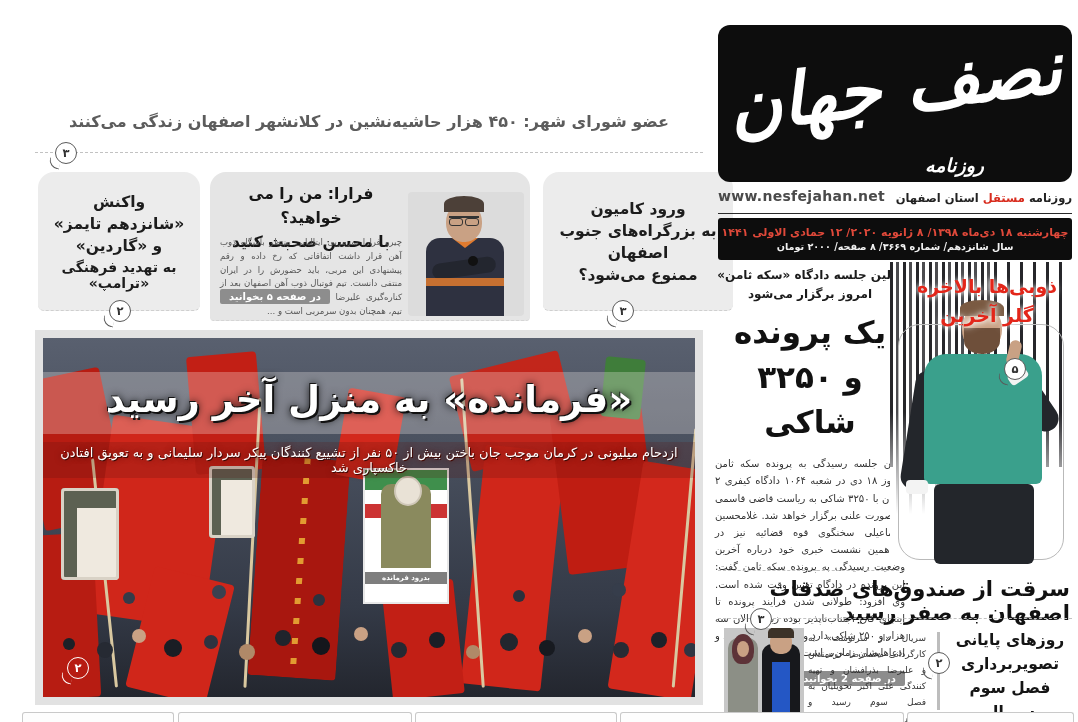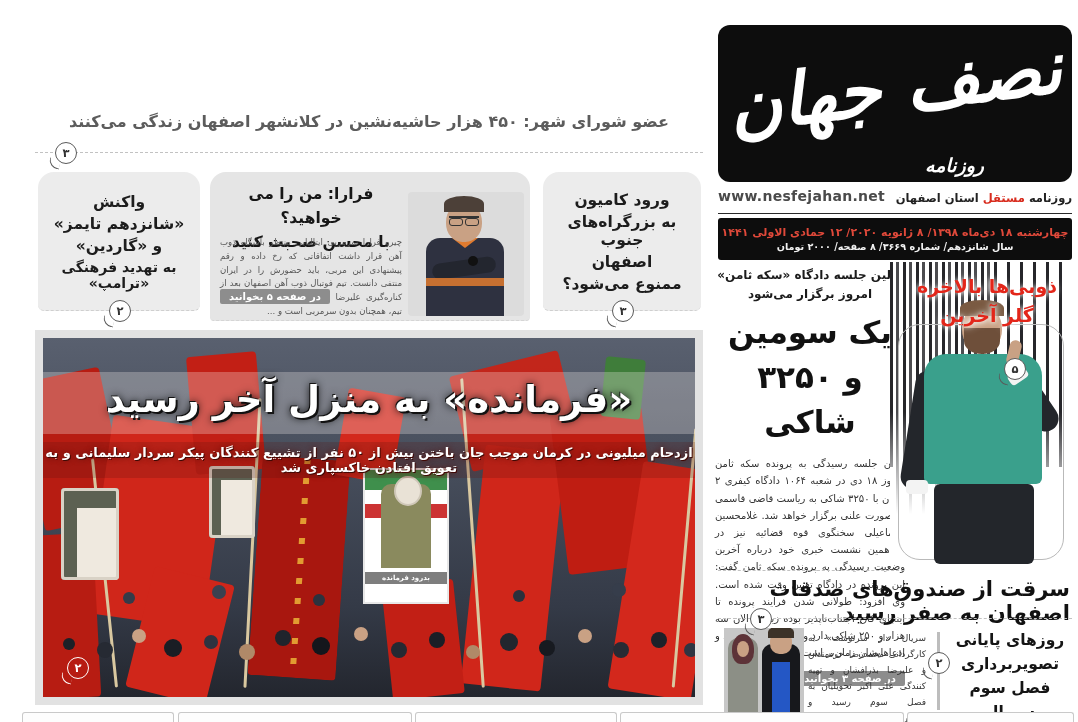--- a/index.html
+++ b/index.html
@@ -19,21 +19,21 @@
        padding:2px 9px;border-radius:2px;}
   .graybox{position:absolute;background:#ececec;border-radius:16px 16px 6px 6px;
        border-bottom:1.5px dashed #cfcfcf;}
   
   .lead-h{position:absolute;left:35px;top:26px;width:668px;text-align:center;font-size:45px;
        font-weight:900;color:#141414;letter-spacing:-1px;line-height:1.15;}
   .lead-sub{position:absolute;left:35px;top:112px;width:668px;text-align:center;font-size:16px;
        font-weight:700;color:#5c5c5c;}
   
   .boxA{left:38px;top:172px;width:162px;height:138px;}
-  .boxC{left:543px;top:172px;width:158px;height:138px;}
+  .boxC{left:543px;top:172px;width:158px;height:138px;padding-left:32px;}
   .gbox-txt{position:absolute;inset:12px 6px 10px 6px;display:flex;flex-direction:column;
        justify-content:center;gap:4px;text-align:center;font-size:15.5px;font-weight:900;color:#1d1d1d;}
   .boxB{position:absolute;left:210px;top:172px;width:320px;height:148px;background:#e5e5e5;
        border-radius:16px 16px 4px 4px;border-bottom:1.5px dashed #d5d5d5;}
   .boxB-title{position:absolute;right:128px;left:10px;top:10px;text-align:center;font-size:15.5px;
        font-weight:900;color:#171717;line-height:1.55;}
   .boxB-body{position:absolute;right:128px;left:10px;top:64px;font-size:8.6px;color:#555;
        line-height:1.6;text-align:justify;}
   .boxB-tag{position:absolute;left:10px;bottom:16px;}
   .coach{position:absolute;right:6px;top:20px;width:116px;height:124px;background:#dcdcdc;
@@ -78,21 +78,21 @@
        border-radius:10px 10px 0 0;}
   .poster .hd{position:absolute;left:29px;top:6px;width:24px;height:26px;border-radius:50%;
        background:#e9e2d6;border:2px solid #cfc7b8;}
   .poster .cap{position:absolute;left:0;bottom:18px;width:100%;text-align:center;font-size:7px;
        font-weight:700;color:#fff;background:rgba(20,20,20,.55);padding:2px 0;}
   .ph-title-band{position:absolute;left:0;top:34px;width:100%;height:62px;
        background:rgba(250,246,240,.28);}
   .ph-title{position:absolute;left:0;top:40px;width:100%;text-align:center;font-size:37px;
        font-weight:900;color:#fff;text-shadow:0 0 8px #000,2px 2px 0 #1a1a1a,-1px -1px 0 #1a1a1a;}
   .ph-cap{position:absolute;left:0;top:104px;width:100%;text-align:center;font-size:13px;
-       font-weight:700;color:#fff;text-shadow:0 0 6px #5a0f0a,1px 1px 0 #3c0a06;
+       font-weight:400;color:#fff;text-shadow:0 0 6px #5a0f0a,1px 1px 0 #3c0a06;
        background:rgba(90,20,14,.22);padding:3px 0;}
   
   .rcol{position:absolute;left:712px;top:0;width:366px;height:722px;}
   .masthead{position:absolute;left:6px;top:25px;width:354px;height:157px;background:#0d0d0d;
        border-radius:12px;overflow:hidden;}
   .mast-logo{position:absolute;left:0;top:8px;width:100%;text-align:center;font-size:72px;
        font-weight:900;color:#fff;font-family:"DejaVu Serif",serif;font-style:italic;
        transform:rotate(-7deg);line-height:1.5;}
   .mast-rooz{position:absolute;right:88px;bottom:6px;font-size:19px;color:#fff;
        font-family:"DejaVu Serif",serif;font-style:italic;font-weight:700;}
@@ -278,25 +278,25 @@
       <div class="dateln">چهارشنبه ۱۸ دی‌ماه ۱۳۹۸/ ۸ ژانویه ۲۰۲۰/ ۱۲ جمادی الاولی ۱۴۴۱</div>
       <div class="issueln">سال شانزدهم/ شماره ۳۶۶۹/ ۸ صفحه/ ۲۰۰۰ تومان</div>
     </div>
 
     <div class="court">
       <div class="kicker">
         <div>اولین جلسه دادگاه «سکه ثامن»</div>
         <div>امروز برگزار می‌شود</div>
       </div>
       <div class="court-h">
-        <div>یک سومین</div>
+        <div>یک پرونده</div>
         <div>و ۳۲۵۰ شاکی</div>
       </div>
       <div class="court-body">اولین جلسه رسیدگی به پرونده سکه ثامن امروز ۱۸ دی در شعبه ۱۰۶۴ دادگاه کیفری ۲ تهران با ۳۲۵۰ شاکی به ریاست قاضی قاسمی به صورت علنی برگزار خواهد شد. غلامحسین اسماعیلی سخنگوی قوه قضائیه نیز در هفدهمین نشست خبری خود درباره آخرین وضعیت رسیدگی به پرونده سکه ثامن گفت: این پرونده در دادگاه تعیین وقت شده است. وی افزود: طولانی شدن فرایند پرونده تا اینجای کار، اجتناب‌ناپذیر بوده زیرا تا الان سه هزار و ۲۵۰ شاکی دارد و تحقیق از این افراد و ادعاهایشان زمان‌بر است...</div>
-      <div class="court-tag"><span class="tag">در صفحه ۳ بخوانید</span></div>
+      <div class="court-tag"><span class="tag">در صفحه 2 بخوانید</span></div>
     </div>
 
     <div class="gk">
       <div class="bars"></div>
       <div class="bars2"></div>
       <div class="fade"></div>
       <div class="frame"></div>
       <div class="armR"></div>
       <div class="armL"></div>
       <div class="torso"></div>

